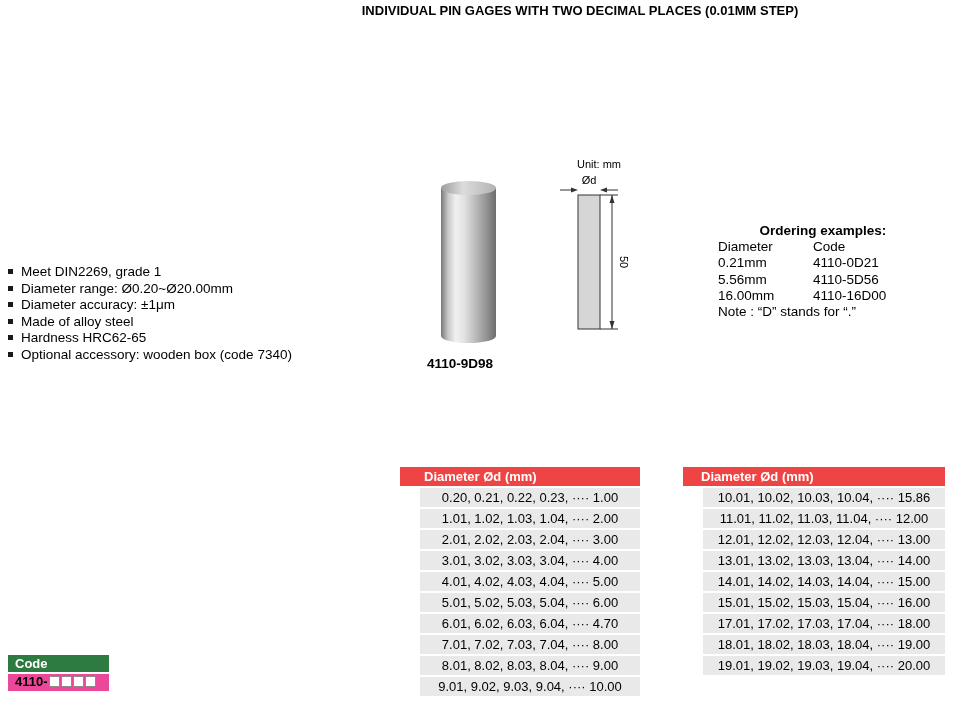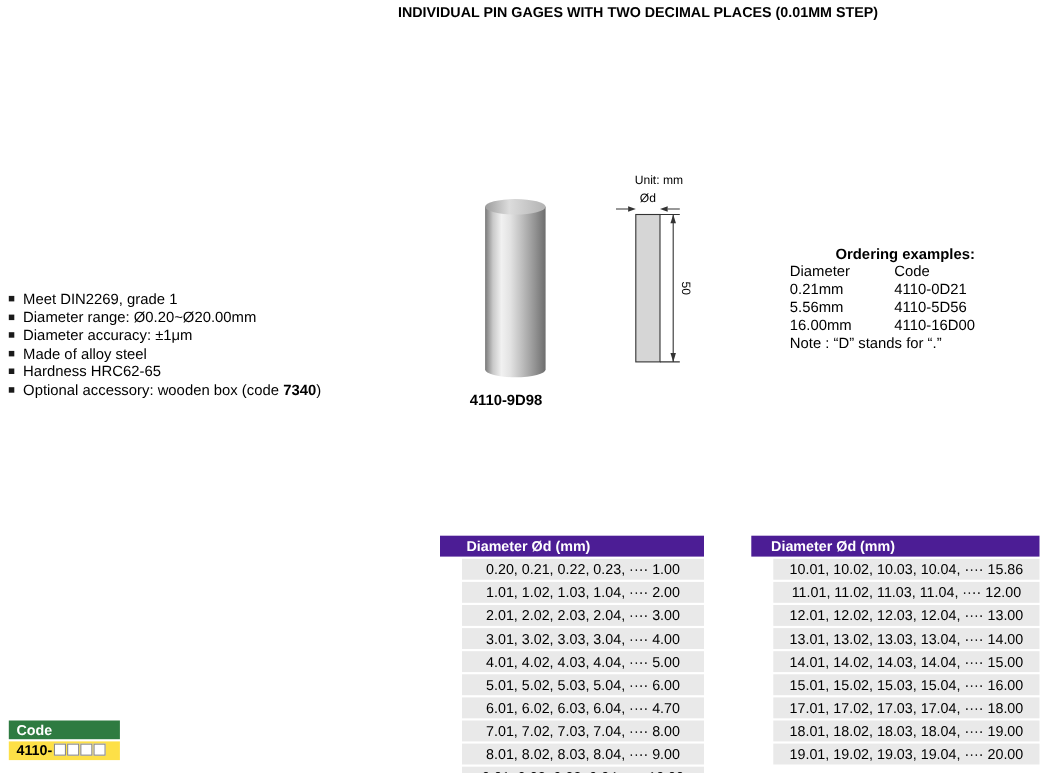--- a/index.html
+++ b/index.html
@@ -11,21 +11,21 @@
   
   .title {
     position:absolute; left:200px; top:3px; width:760px; margin:0;
     text-align:center; font-size:13px; font-weight:bold; letter-spacing:0;
   }
 
   
   .features { position:absolute; left:8px; top:264px; margin:0; padding:0; list-style:none; font-size:13.5px; }
   .features li { line-height:16.5px; white-space:nowrap; }
   .bullet { display:inline-block; width:5px; height:5px; background:#1a1a1a; margin-right:8px; vertical-align:2px; }
-  .bold { font-weight:bold; }
+  .bold { font-weight:normal; }
 
   
   .cyl-wrap { position:absolute; left:441px; top:181px; width:55px; height:163px; }
   .cyl-top {
     position:absolute; left:0; top:0; width:55px; height:14px; border-radius:50%;
     background:linear-gradient(90deg,#9c9c9c,#dcdcdc 40%,#b3b3b3); z-index:2;
   }
   .cyl-body {
     position:absolute; left:0; top:7px; width:55px; height:155px;
     background:linear-gradient(90deg,#787878 0%,#c9c9c9 13%,#f1f1f1 27%,#e2e2e2 42%,#bcbcbc 62%,#949494 82%,#6d6d6d 100%);
@@ -45,31 +45,31 @@
   .ord-row { display:flex; }
   .ord-col-d { width:95px; }
 
   
   .code-header {
     position:absolute; left:8px; top:655px; width:101px; height:17px; box-sizing:border-box;
     background:#2e7b41; color:#fff; font-weight:bold; font-size:13px; line-height:17px; padding-left:7px;
   }
   .code-value {
     position:absolute; left:8px; top:674px; width:101px; height:17px; box-sizing:border-box;
-    background:#fde047; font-size:13px; font-weight:bold; line-height:16px; padding-left:7px;
+    background:#ec4899; font-size:13px; font-weight:bold; line-height:16px; padding-left:7px;
   }
   .sq { display:inline-block; width:9px; height:9px; background:#fff; border:1px solid #8a8a8a; margin-left:1px; vertical-align:-1px; }
 
   
   .gtable { position:absolute; font-size:13px; }
   .t1 { left:400px; top:467px; width:240px; }
   .t2 { left:683px; top:467px; width:262px; }
   .thead {
-    background:#4c1d95; color:#fff; font-weight:bold; height:19px; line-height:19px;
-    padding-left:24px; margin-bottom:2px;margin-top:20px;
+    background:#ef4444; color:#fff; font-weight:bold; height:19px; line-height:19px;
+    padding-left:24px; margin-bottom:2px;
   }
   .t2 .thead { padding-left:18px; }
   .trow {
     background:#e9e9e9; height:19px; line-height:19px; text-align:center;
     margin-bottom:2px; white-space:nowrap;margin-left:20px;
   }
 </style>
 </head>
 <body>
 

